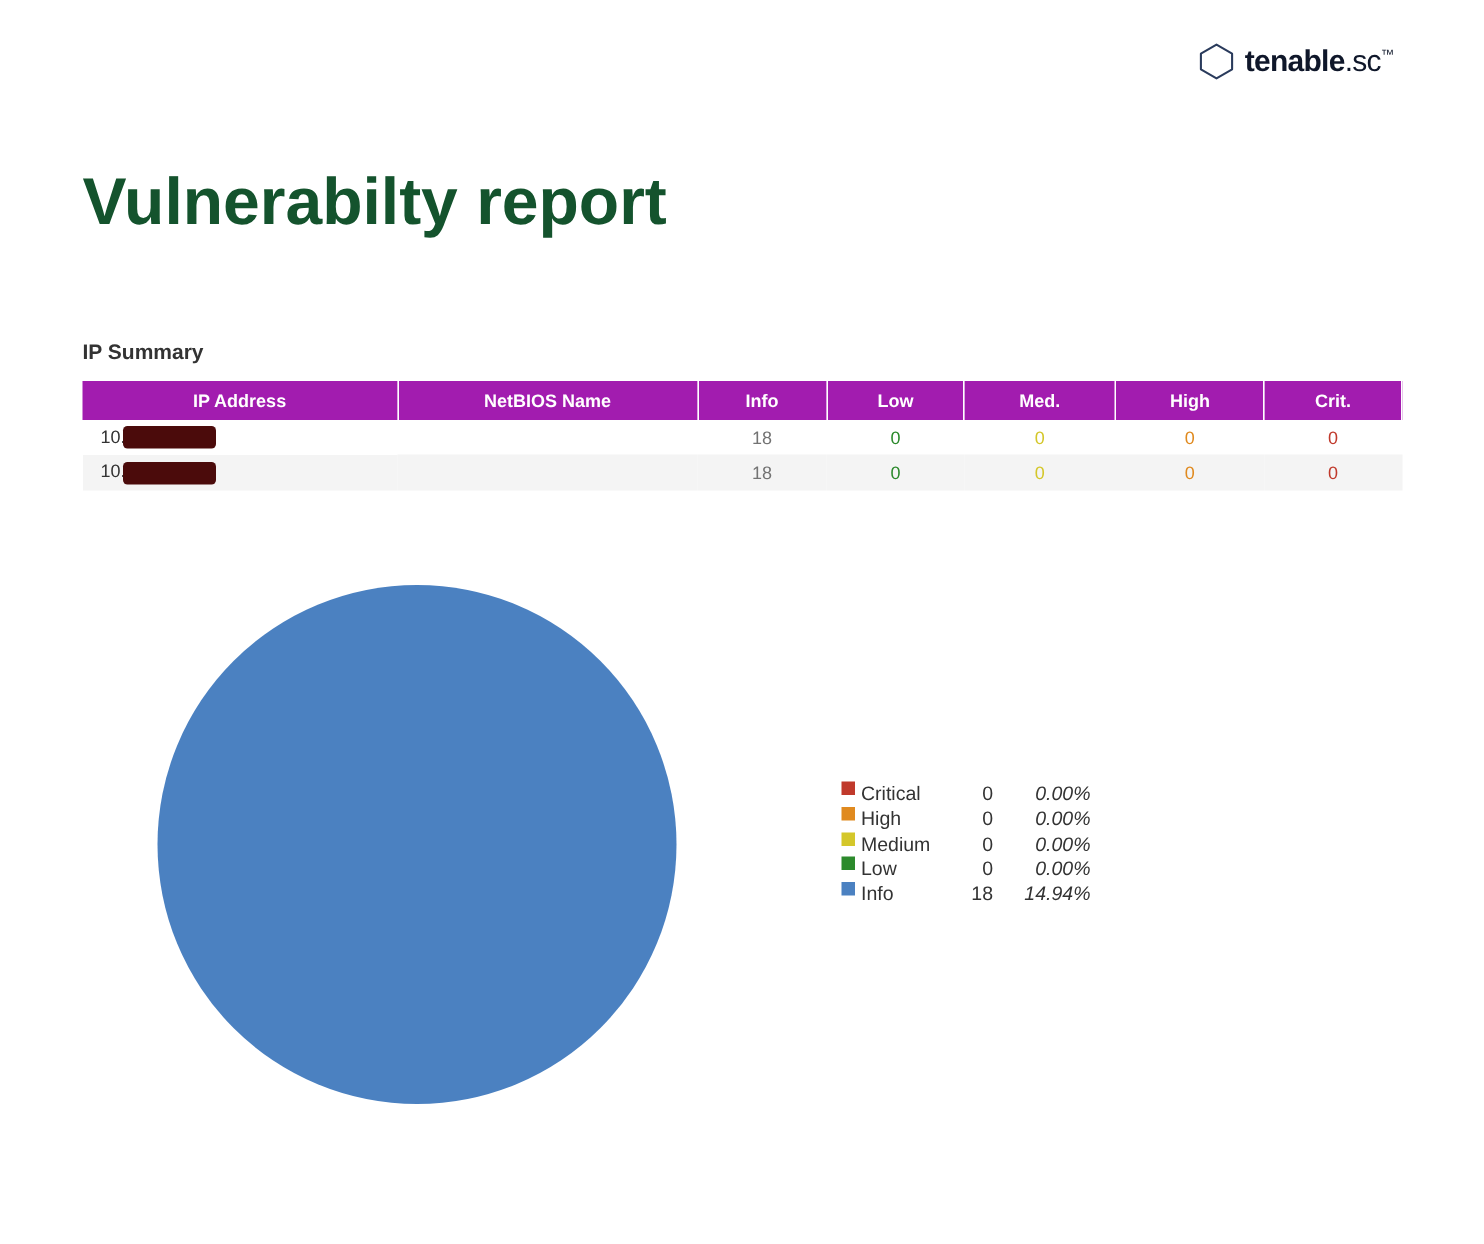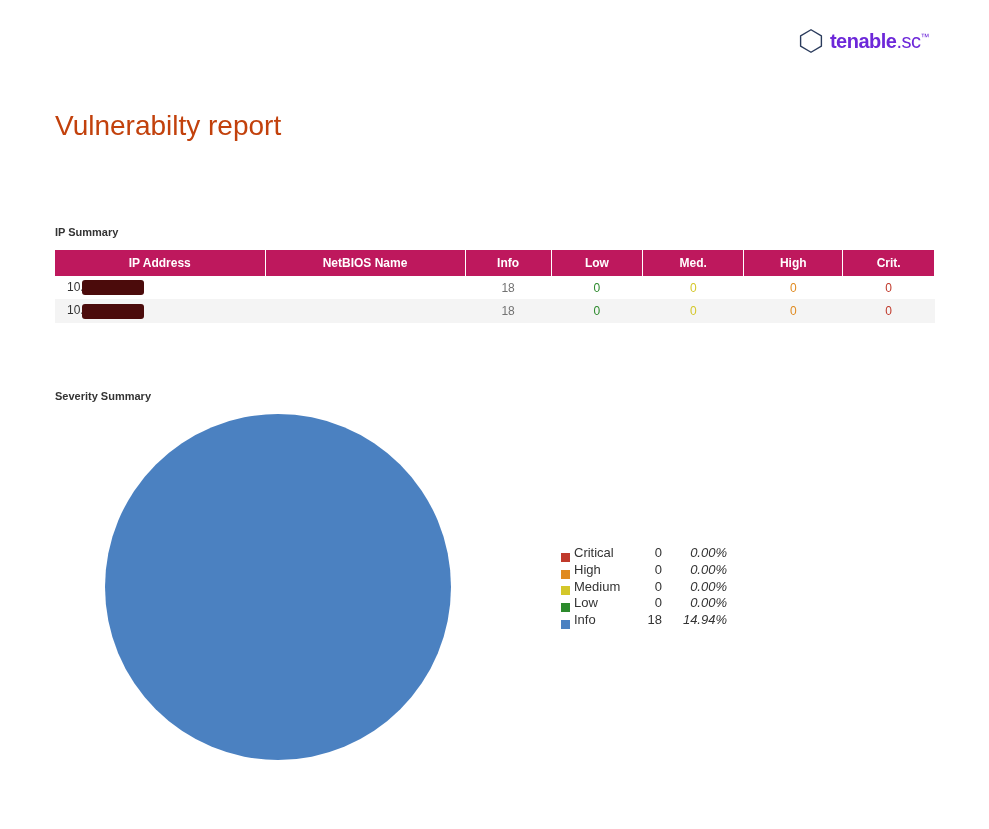--- a/index.html
+++ b/index.html
@@ -18,53 +18,53 @@
       display: flex;
       align-items: center;
       gap: 6px;
     }
     .logo-poly {
       width: 26px;
       height: 26px;
     }
     .logo-text {
       font-size: 20px;
-      color: #6d28d9;
+      color: #0f172a;
       font-weight: 400;
       letter-spacing: -0.5px;
     }
     .logo-text .bold { font-weight: 700; }
     .logo-tm { font-size: 9px; vertical-align: super; }
     .report-title {
       position: absolute;
       top: 110px;
       left: 55px;
-      font-size: 28px;
-      font-weight: 400;
-      color: #c2410c;
+      font-size: 44px;
+      font-weight: 700;
+      color: #14532d;
     }
     .ip-summary-section {
       position: absolute;
       top: 226px;
       left: 55px;
       width: 880px;
     }
     .section-heading {
-      font-size: 11px;
+      font-size: 14px;
       font-weight: 700;
       color: #333;
       margin-bottom: 12px;
     }
     table.ip-table {
       width: 100%;
       border-collapse: collapse;
       font-size: 12px;
     }
     table.ip-table thead th {
-      background: #be185d;
+      background: #a21caf;
       color: #ffffff;
       font-weight: 700;
       padding: 6px 4px;
       text-align: center;
       border-right: 1px solid #ffffff;
     }
     table.ip-table thead th:first-child { width: 210px; }
     table.ip-table thead th:nth-child(2) { width: 200px; }
     table.ip-table tbody td {
       padding: 4px 8px;
@@ -108,21 +108,21 @@
       height: 346px;
       border-radius: 50%;
       background: #4b81c1;
     }
     .legend {
       font-size: 13px;
       color: #333;
     }
     .legend-row {
       display: flex;
-      align-items: flex-end;
+      align-items: flex-start;
       line-height: 1.3;
     }
     .swatch {
       width: 9px;
       height: 9px;
       margin-right: 4px;
       display: inline-block;
     }
     .sw-crit { background: #c0392b; }
     .sw-high { background: #e08a1f; }
@@ -178,21 +178,20 @@
         <td class="c-low">0</td>
         <td class="c-med">0</td>
         <td class="c-high">0</td>
         <td class="c-crit">0</td>
       </tr>
     </tbody>
   </table>
 </div>
 
 <div class="severity-section">
-  <div class="section-heading">Severity Summary</div>
   <div class="chart-wrap">
     <div class="pie"></div>
     <div class="legend">
       <div class="legend-row">
         <span class="swatch sw-crit"></span>
         <span class="leg-name">Critical</span>
         <span class="leg-count">0</span>
         <span class="leg-pct">0.00%</span>
       </div>
       <div class="legend-row">

